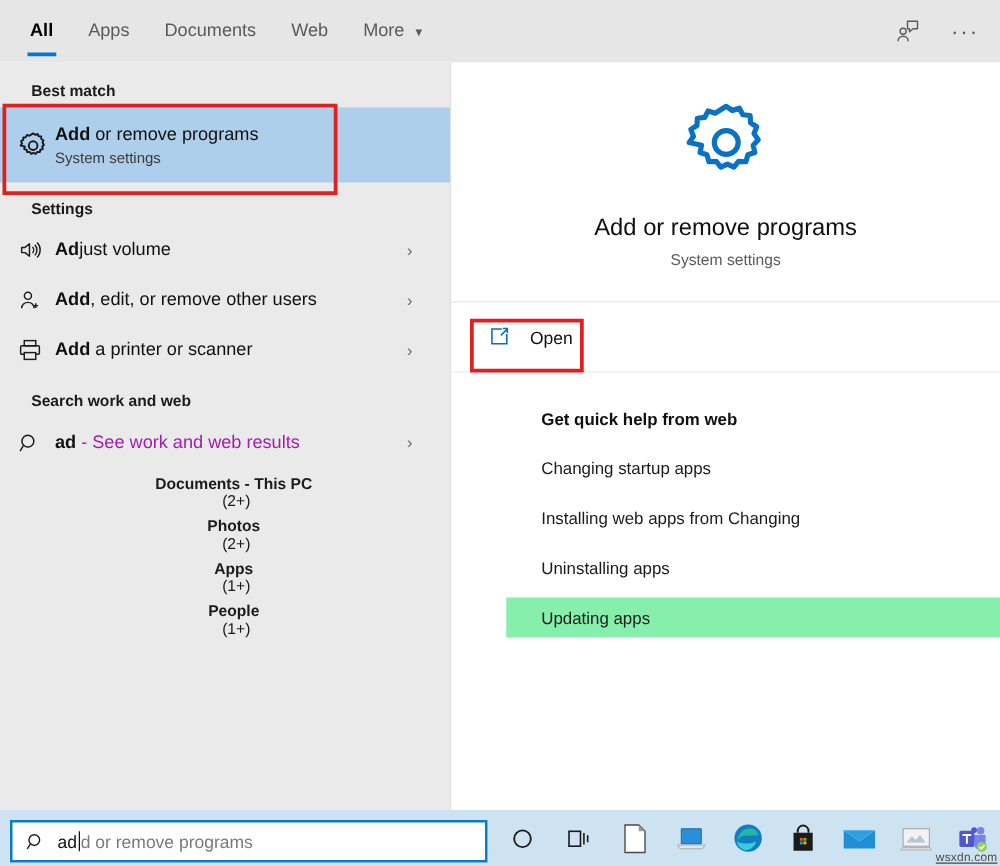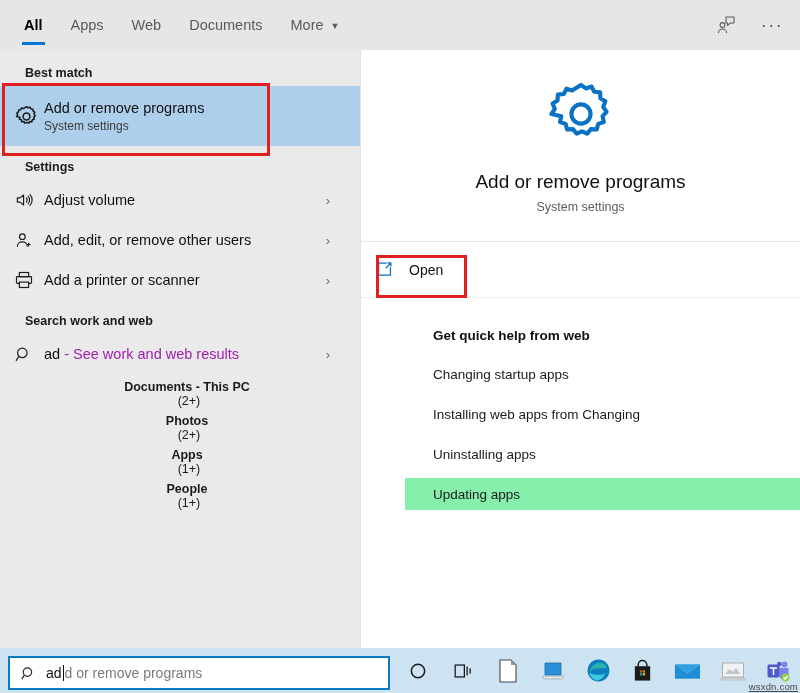--- a/index.html
+++ b/index.html
@@ -58,21 +58,21 @@
     position: relative; display: flex; align-items: center;
     height: 40px; padding-left: 14px; padding-right: 28px; cursor: default;
   }
   .row.best { height: 60px; background: #aecfeb; }
   .row .ico {
     width: 30px; min-width: 30px; display: flex; align-items: center; justify-content: flex-start;
     color: #1b1b1b;
   }
   .row .labels { display: flex; flex-direction: column; justify-content: center; }
   .row .title { font-size: 14.5px; color: #101010; line-height: 1.25; }
-  .row .title b { font-weight: normal; }
+  .row .title b { font-weight: bold; }
   .row .sub { font-size: 12px; color: #3b3b3b; margin-top: 2px; }
   .row .chev {
     position: absolute; right: 30px; top: 50%; transform: translateY(-50%);
     font-size: 13px; color: #6a6a6a;
   }
   .cat {
     font-size: 12.5px; font-weight: bold; color: #1b1b1b;
     height: 34px; display: flex; align-items: center; padding-left: 14px; flex-direction: column;
   }
   .cat .cnt { font-weight: normal; margin-left: 4px; }
@@ -84,21 +84,21 @@
   .hero {
     height: 192px; display: flex; flex-direction: column;
     align-items: center; justify-content: center;
     border-bottom: 1px solid #e8e8e8;
   }
   .hero .gear { margin-bottom: 16px; }
   .hero .hero-title { font-size: 19px; color: #101010; margin-bottom: 7px; }
   .hero .hero-sub { font-size: 12.5px; color: #5c5c5c; }
 
   .action-row {
-    height: 56px; display: flex; align-items: center; padding-left: 14px;
+    height: 56px; display: flex; align-items: center; padding-left: 29px;
     border-bottom: 1px solid #ededed; cursor: default;
   }
   .action-row .ico { width: 34px; display: flex; align-items: center; color: #0f6cbd; }
   .action-row .lbl { font-size: 14px; color: #101010; }
 
   .help {
     padding-top: 22px;
     padding-left: 44px;
   }
   .help-title {
@@ -149,24 +149,24 @@
 
   <div class="tabbar">
     <div class="tabs">
       <div class="tab active">
         <span>All</span>
       </div>
       <div class="tab">
         <span>Apps</span>
       </div>
       <div class="tab">
+        <span>Documents</span>
+      </div>
+      <div class="tab">
         <span>Web</span>
-      </div>
-      <div class="tab">
-        <span>Documents</span>
       </div>
       <div class="tab">
         <span>More</span>
         <span class="caret">▼</span>
       </div>
     </div>
     <div class="tabbar-right">
       <div class="ticon">
         <svg width="22" height="22" viewBox="0 0 22 22" fill="none" stroke="#5a5a5a" stroke-width="1.1">
           <circle cx="7.5" cy="11" r="2.4"></circle>

